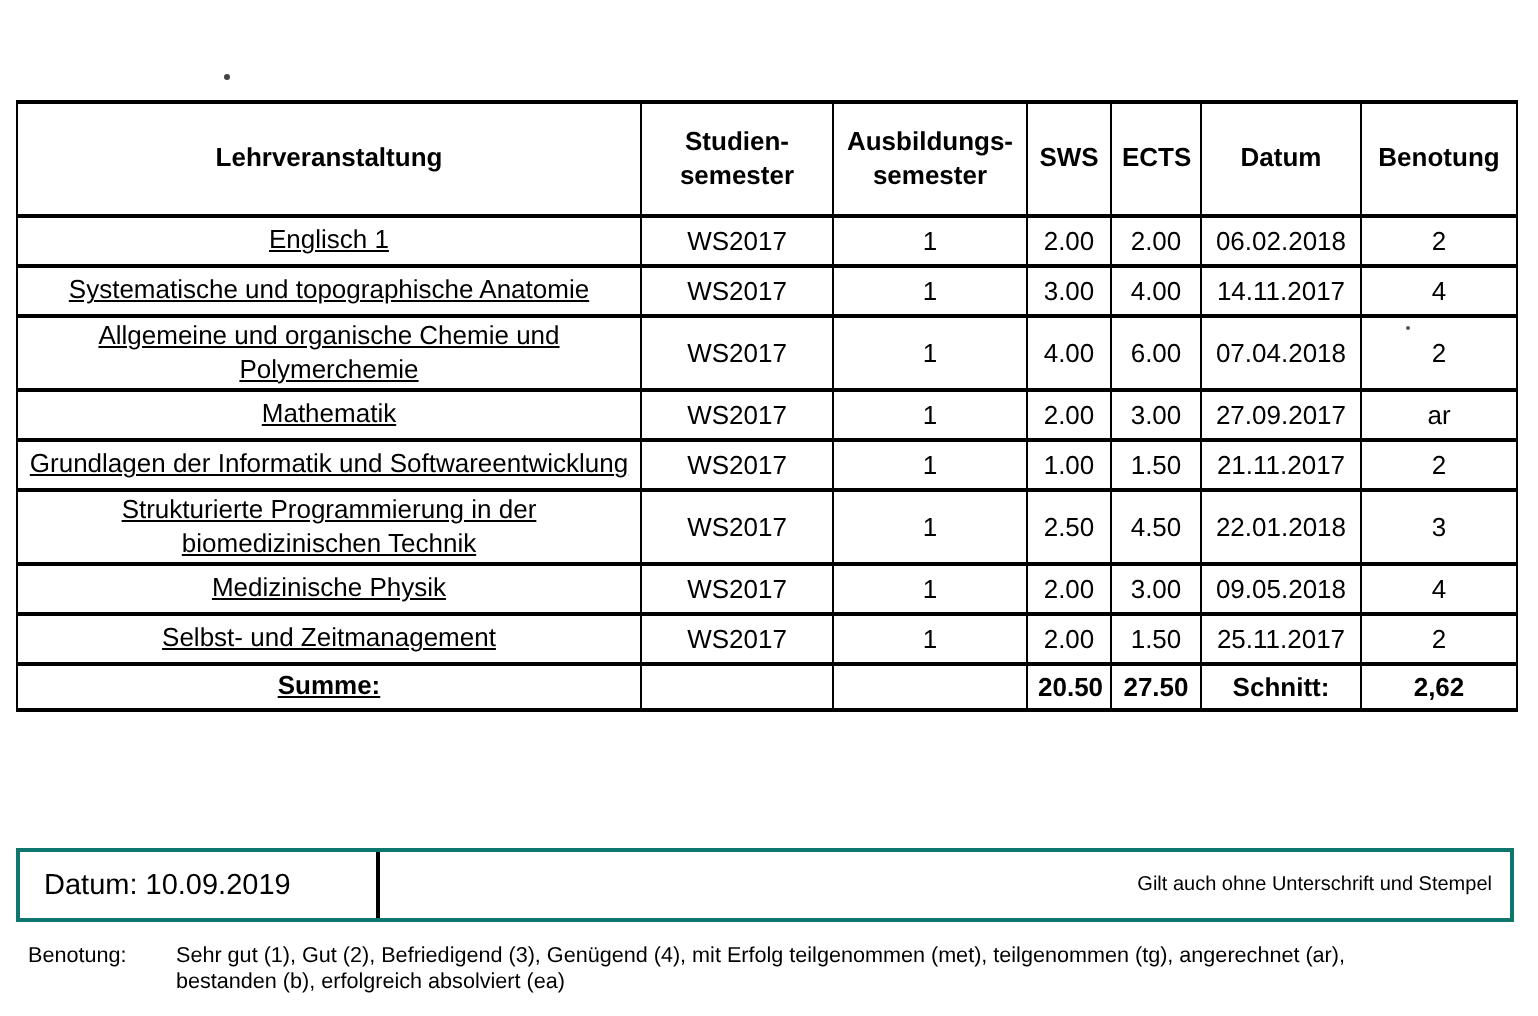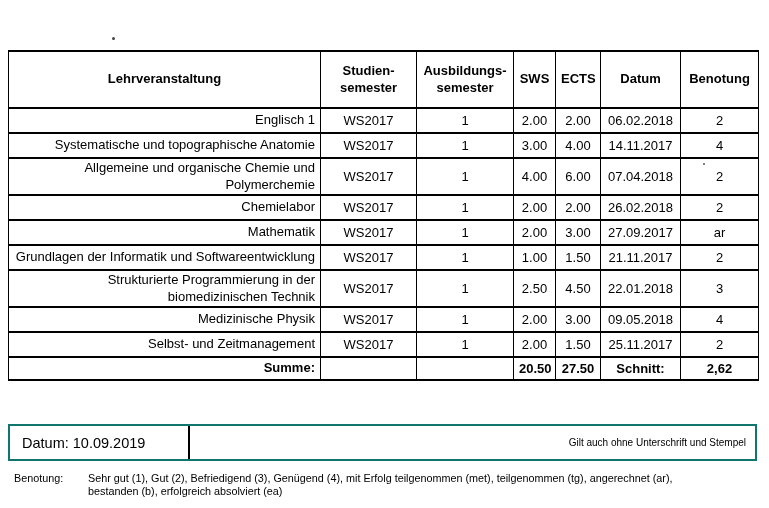--- a/index.html
+++ b/index.html
@@ -57,21 +57,21 @@
   th.th-course {
     text-align: left;
     vertical-align: top;
     padding-top: 7px;
     padding-left: 6px;
   }
   tr.hdr  { height: 57px; }
   tr.r1   { height: 25px; }
   tr.r2   { height: 37px; }
   tr.sum  { height: 23px; }
-  td.course { text-align: right; padding-left: 6px; line-height: 1.25; }
+  td.course { text-align: center; padding-left: 6px; line-height: 1.25; text-decoration: underline; }
   td.ctr    { text-align: center; }
   td.bold   { font-weight: bold; }
 
   .date-box {
     position: absolute;
     left: 8px;
     top: 424px;
     width: 745px;
     height: 33px;
     border: 2px solid #0f766e;
@@ -157,29 +157,20 @@
     <tr class="r2">
       <td class="course">Allgemeine und organische Chemie und Polymerchemie</td>
       <td class="ctr">WS2017</td>
       <td class="ctr">1</td>
       <td class="ctr">4.00</td>
       <td class="ctr">6.00</td>
       <td class="ctr">07.04.2018</td>
       <td class="ctr">2</td>
     </tr>
     <tr class="r1">
-      <td class="course">Chemielabor</td>
-      <td class="ctr">WS2017</td>
-      <td class="ctr">1</td>
-      <td class="ctr">2.00</td>
-      <td class="ctr">2.00</td>
-      <td class="ctr">26.02.2018</td>
-      <td class="ctr">2</td>
-    </tr>
-    <tr class="r1">
       <td class="course">Mathematik</td>
       <td class="ctr">WS2017</td>
       <td class="ctr">1</td>
       <td class="ctr">2.00</td>
       <td class="ctr">3.00</td>
       <td class="ctr">27.09.2017</td>
       <td class="ctr">ar</td>
     </tr>
     <tr class="r1">
       <td class="course">Grundlagen der Informatik und Softwareentwicklung</td>

